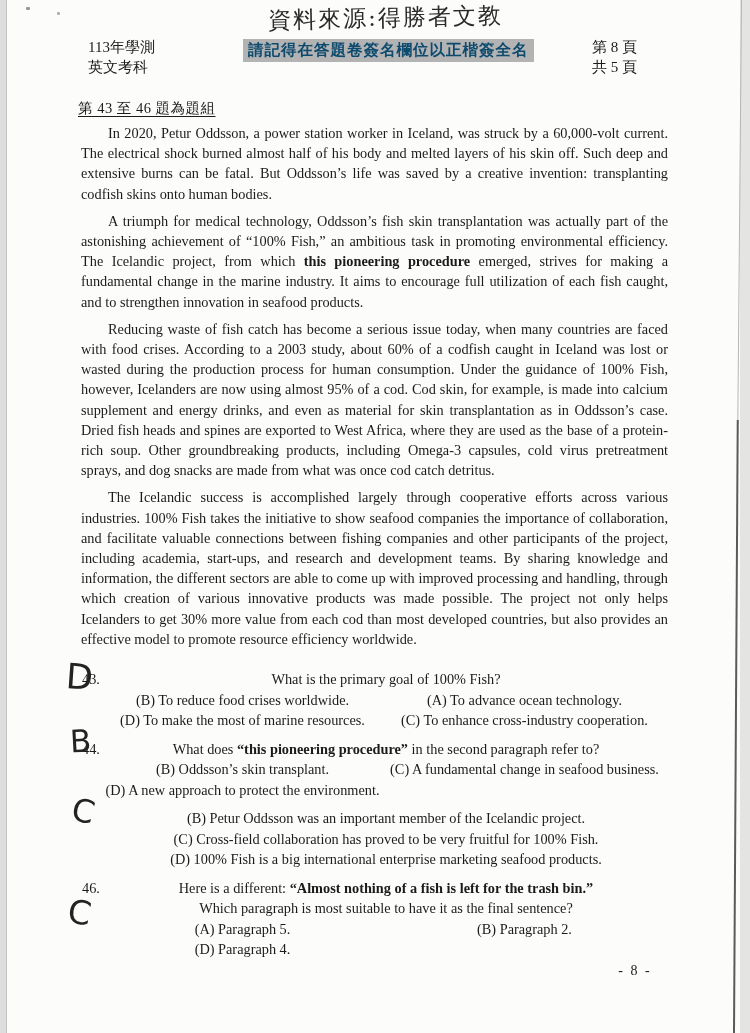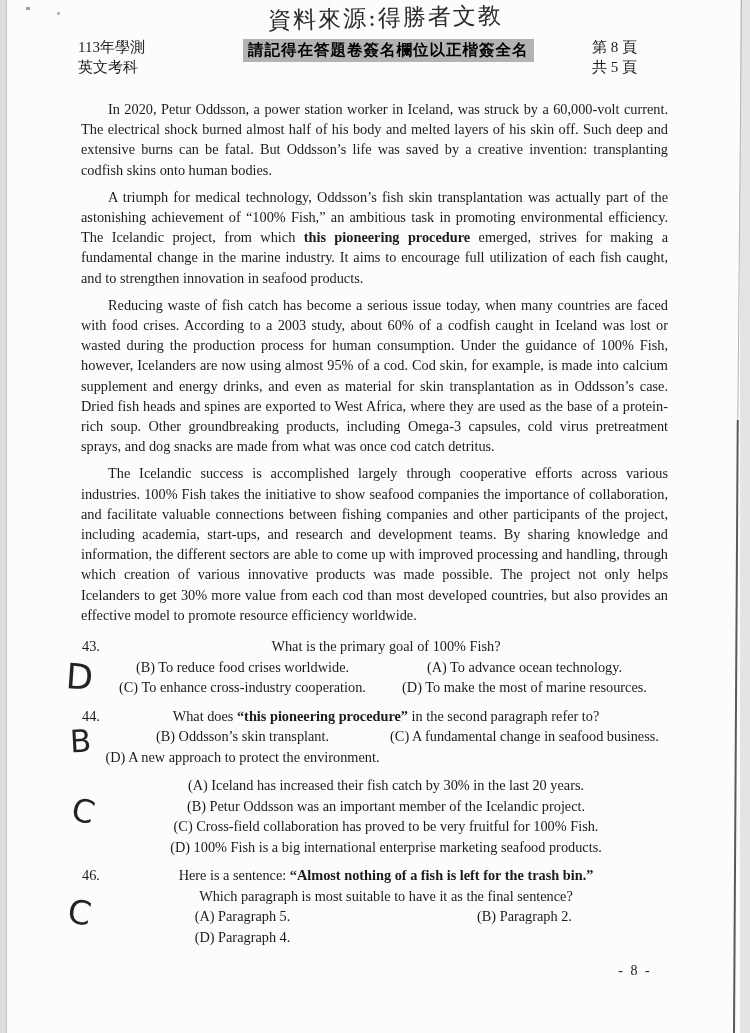--- a/index.html
+++ b/index.html
@@ -31,40 +31,40 @@
   
   .source-note {
     position:absolute; left:268px; top:2px; width:280px;
     font-family:"DejaVu Serif", serif;
     font-size:23px; color:#2a2a2a; letter-spacing:2px;
     transform:rotate(-1.2deg);
     white-space:nowrap;
   }
 
   
-  .hdr-left  { position:absolute; left:78px;  top:37px; font-size:15px; line-height:20px; }
+  .hdr-left  { position:absolute; left:88px;  top:37px; font-size:15px; line-height:20px; }
   .hdr-right { position:absolute; left:592px; top:37px; font-size:15px; line-height:20px; }
   .hdr-notice {
     position:absolute; left:243px; top:39px;
-    background:#b3b3b3; color:#000000;
+    background:#b3b3b3; color:#0c4a6e;
     font-weight:bold; font-size:15.5px; line-height:20px;
     padding:1px 5px 2px; letter-spacing:1px; white-space:nowrap;
   }
 
   
   .content { position:absolute; left:81px; top:99px; width:587px; }
   .section-title {
     font-size:14.5px; text-decoration:underline; text-underline-offset:3px;
     margin:0 0 5px -3px; letter-spacing:0.5px;
   }
   .passage p {
     margin:0 0 7px; text-align:justify; text-indent:27px;
     font-size:14.3px; line-height:20.2px;
   }
-  .passage p:last-child { margin-bottom:11px; }
+  .passage p:last-child { margin-bottom:20px; }
 
   
   .questions { margin-top:6px; font-size:14.3px;text-align:center; }
   .question { margin-bottom:8px; }
   .q-row { display:flex; line-height:20.5px; }
   .q-num { flex:0 0 26px; margin-left:-3px; }
   .q-body { flex:1; }
   .q-indent { margin-left:23px; line-height:20.5px; }
   .opts-grid {
     display:grid; grid-template-columns:277px 1fr;
@@ -109,68 +109,68 @@
     <div>英文考科</div>
   </div>
   <div class="hdr-notice">請記得在答題卷簽名欄位以正楷簽全名</div>
   <div class="hdr-right">
     <div>第  8  頁</div>
     <div>共 5 頁</div>
   </div>
 
   <div class="content">
 
+    <div class="section-title">第 43 至 46 題為題組</div>
 
     <div class="passage">
       <p><span>In 2020, Petur Oddsson, a power station worker in Iceland, was struck by a 60,000-volt current. The electrical shock burned almost half of his body and melted layers of his skin off. Such deep and extensive burns can be fatal. But Oddsson’s life was saved by a creative invention: transplanting codfish skins onto human bodies.</span></p>
       <p><span>A triumph for medical technology, Oddsson’s fish skin transplantation was actually part of the astonishing achievement of “100% Fish,” an ambitious task in promoting environmental efficiency. The Icelandic project, from which </span><b>this pioneering procedure</b><span> emerged, strives for making a fundamental change in the marine industry. It aims to encourage full utilization of each fish caught, and to strengthen innovation in seafood products.</span></p>
       <p><span>Reducing waste of fish catch has become a serious issue today, when many countries are faced with food crises. According to a 2003 study, about 60% of a codfish caught in Iceland was lost or wasted during the production process for human consumption. Under the guidance of 100% Fish, however, Icelanders are now using almost 95% of a cod. Cod skin, for example, is made into calcium supplement and energy drinks, and even as material for skin transplantation as in Oddsson’s case. Dried fish heads and spines are exported to West Africa, where they are used as the base of a protein-rich soup. Other groundbreaking products, including Omega-3 capsules, cold virus pretreatment sprays, and dog snacks are made from what was once cod catch detritus.</span></p>
       <p><span>The Icelandic success is accomplished largely through cooperative efforts across various industries. 100% Fish takes the initiative to show seafood companies the importance of collaboration, and facilitate valuable connections between fishing companies and other participants of the project, including academia, start-ups, and research and development teams. By sharing knowledge and information, the different sectors are able to come up with improved processing and handling, through which creation of various innovative products was made possible. The project not only helps Icelanders to get 30% more value from each cod than most developed countries, but also provides an effective model to promote resource efficiency worldwide.</span></p>
     </div>
 
     <div class="questions">
 
       <div class="question">
         <div class="q-row">
           <span class="q-num">43.</span>
           <span class="q-body">What is the primary goal of 100% Fish?</span>
         </div>
         <div class="opts-grid">
           <span class="opt">(B) To reduce food crises worldwide.</span>
           <span class="opt">(A) To advance ocean technology.</span>
+          <span class="opt">(D) To make the most of marine resources.</span>
           <span class="opt">(C) To enhance cross-industry cooperation.</span>
-          <span class="opt">(D) To make the most of marine resources.</span>
         </div>
       </div>
 
       <div class="question">
         <div class="q-row">
           <span class="q-num">44.</span>
           <span class="q-body"><span>What does </span><b>“this pioneering procedure”</b><span> in the second paragraph refer to?</span></span>
         </div>
         <div class="opts-grid">
           <span class="opt">(B) Oddsson’s skin transplant.</span>
           <span class="opt">(C) A fundamental change in seafood business.</span>
           <span class="opt">(D) A new approach to protect the environment.</span>
         </div>
       </div>
 
       <div class="question">
         <div class="opts-list">
-          <div class="opt">(A) Iceland has increased their fish catch by 30% in the last 20 years.</div>
           <div class="opt">(B) Petur Oddsson was an important member of the Icelandic project.</div>
           <div class="opt">(C) Cross-field collaboration has proved to be very fruitful for 100% Fish.</div>
           <div class="opt">(D) 100% Fish is a big international enterprise marketing seafood products.</div>
         </div>
       </div>
 
       <div class="question">
         <div class="q-row">
           <span class="q-num">46.</span>
-          <span class="q-body"><span>Here is a sentence: </span><b>“Almost nothing of a fish is left for the trash bin.”</b></span>
+          <span class="q-body"><span>Here is a different: </span><b>“Almost nothing of a fish is left for the trash bin.”</b></span>
         </div>
         <div class="q-indent">Which paragraph is most suitable to have it as the final sentence?</div>
         <div class="opts-grid">
           <span class="opt">(A) Paragraph 5.</span>
           <span class="opt">(B) Paragraph 2.</span>
           <span class="opt">(D) Paragraph 4.</span>
         </div>
       </div>
 
     </div>

